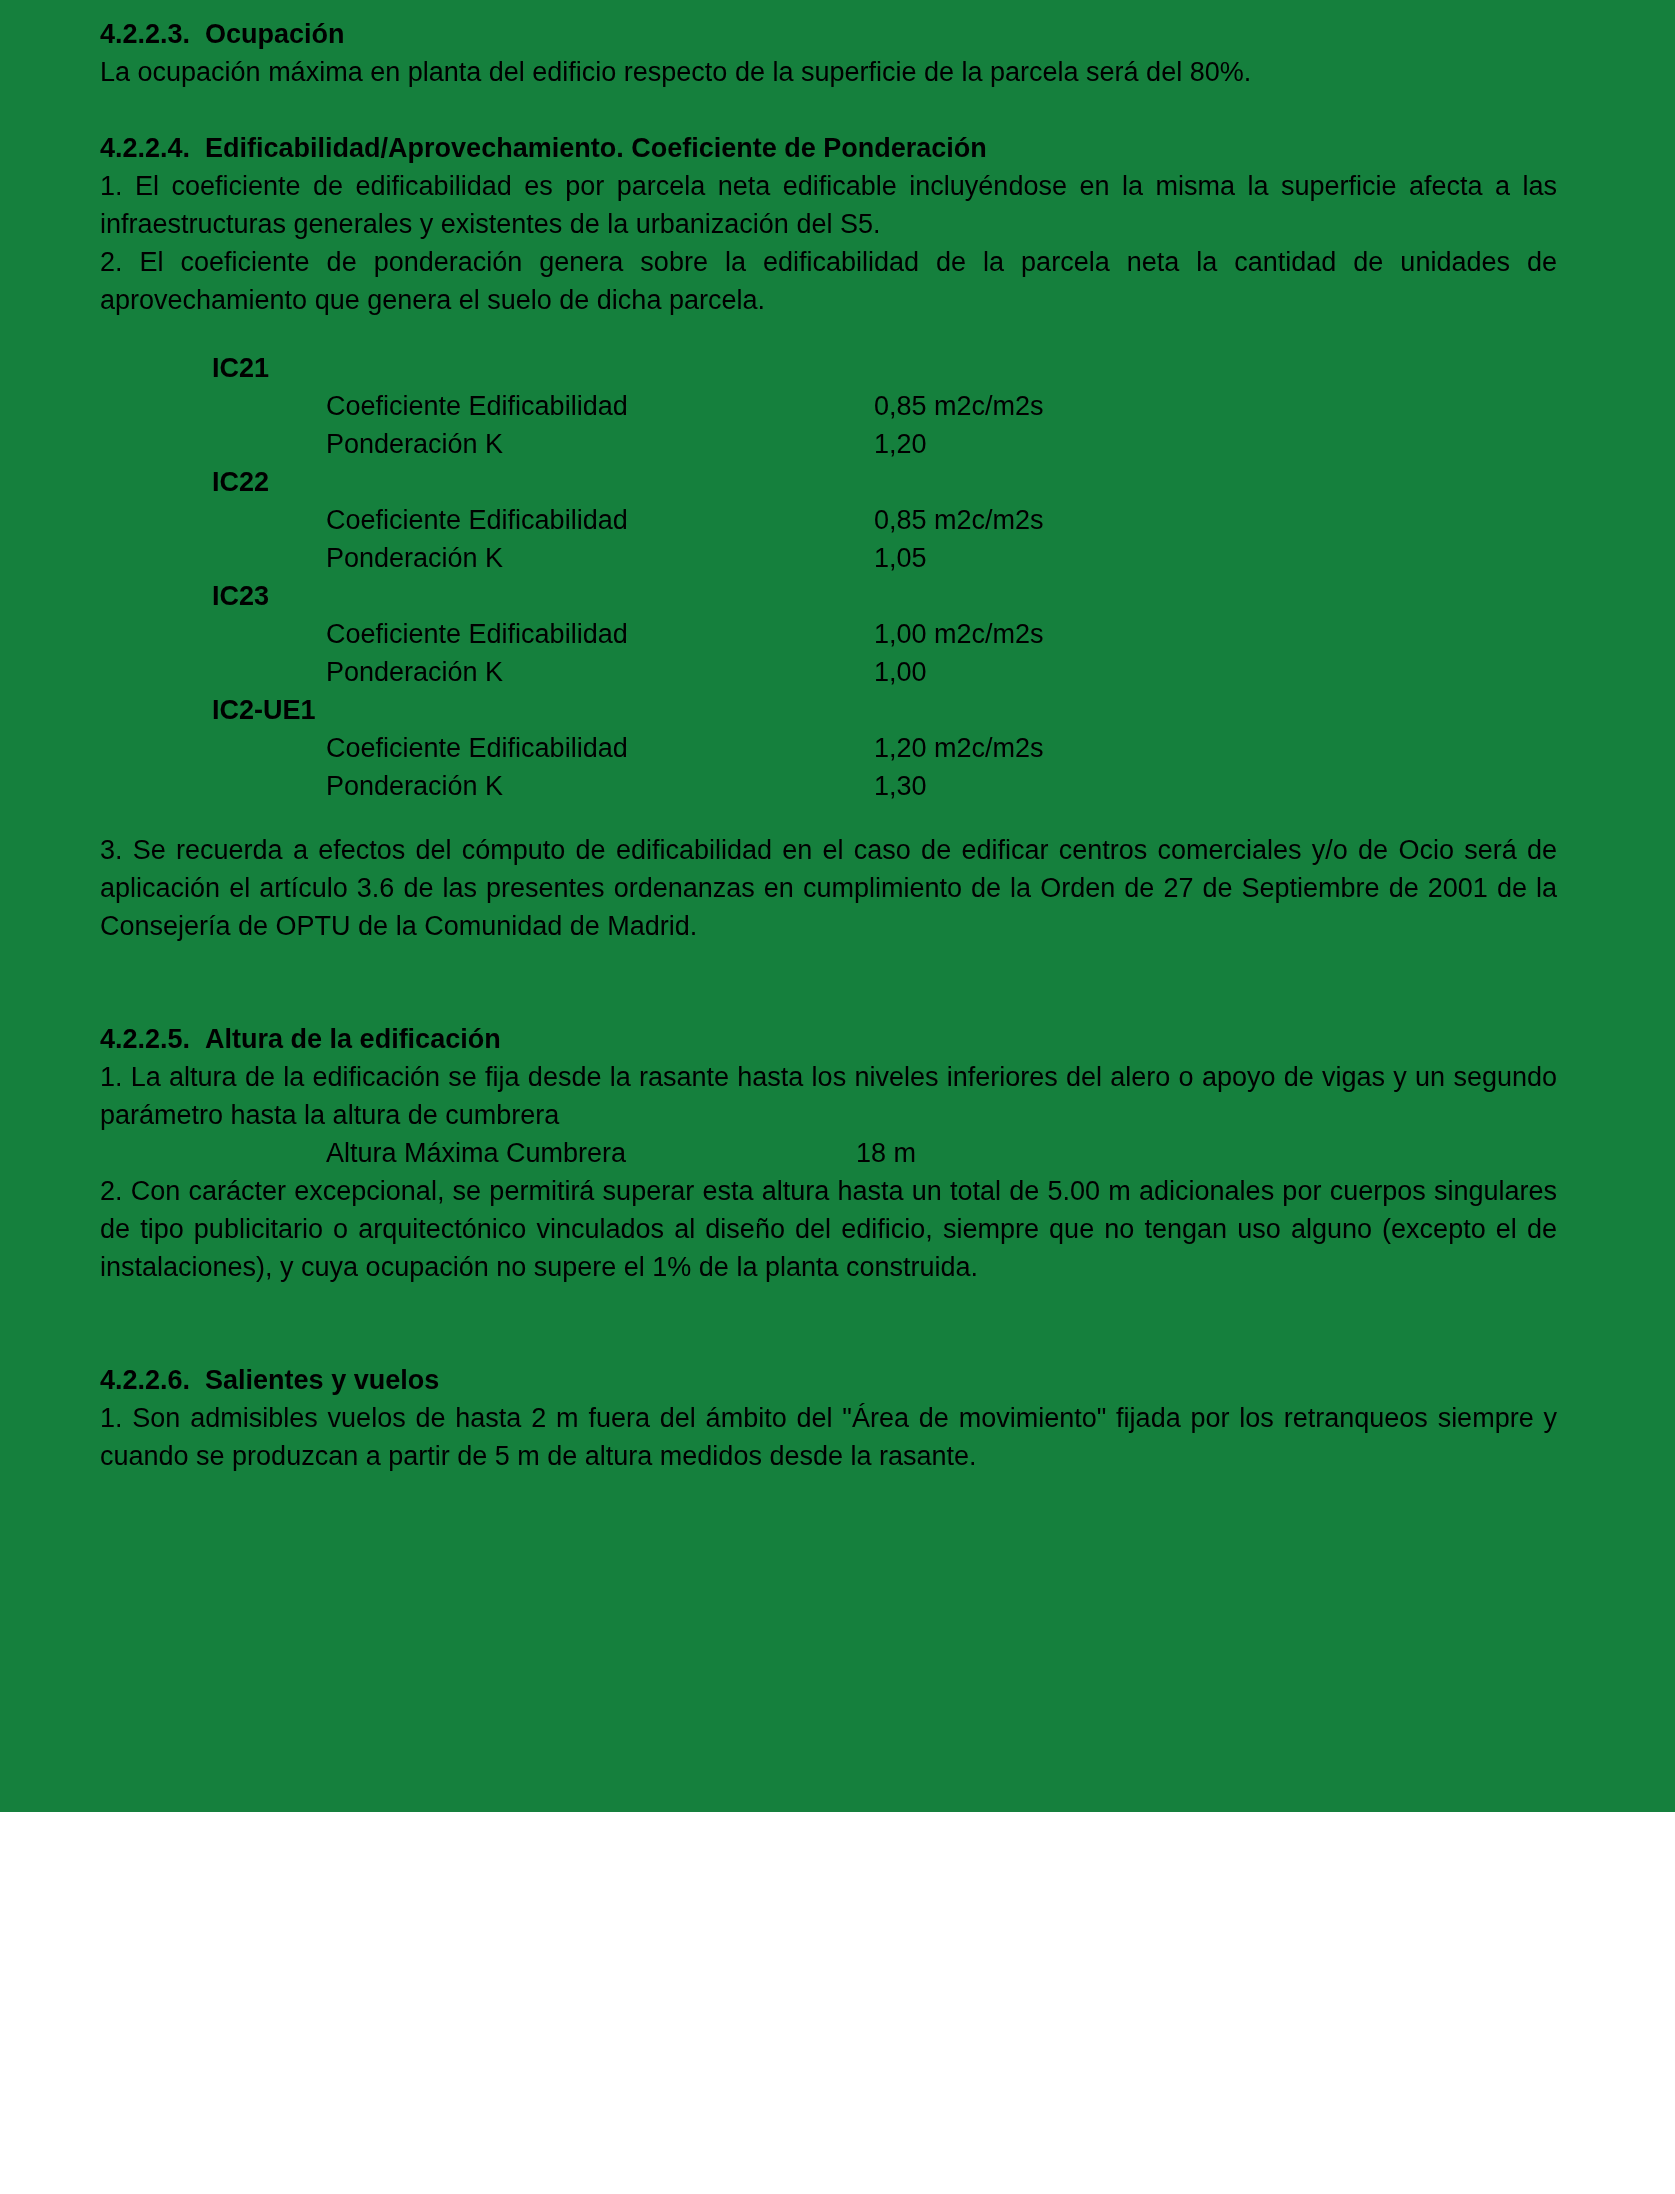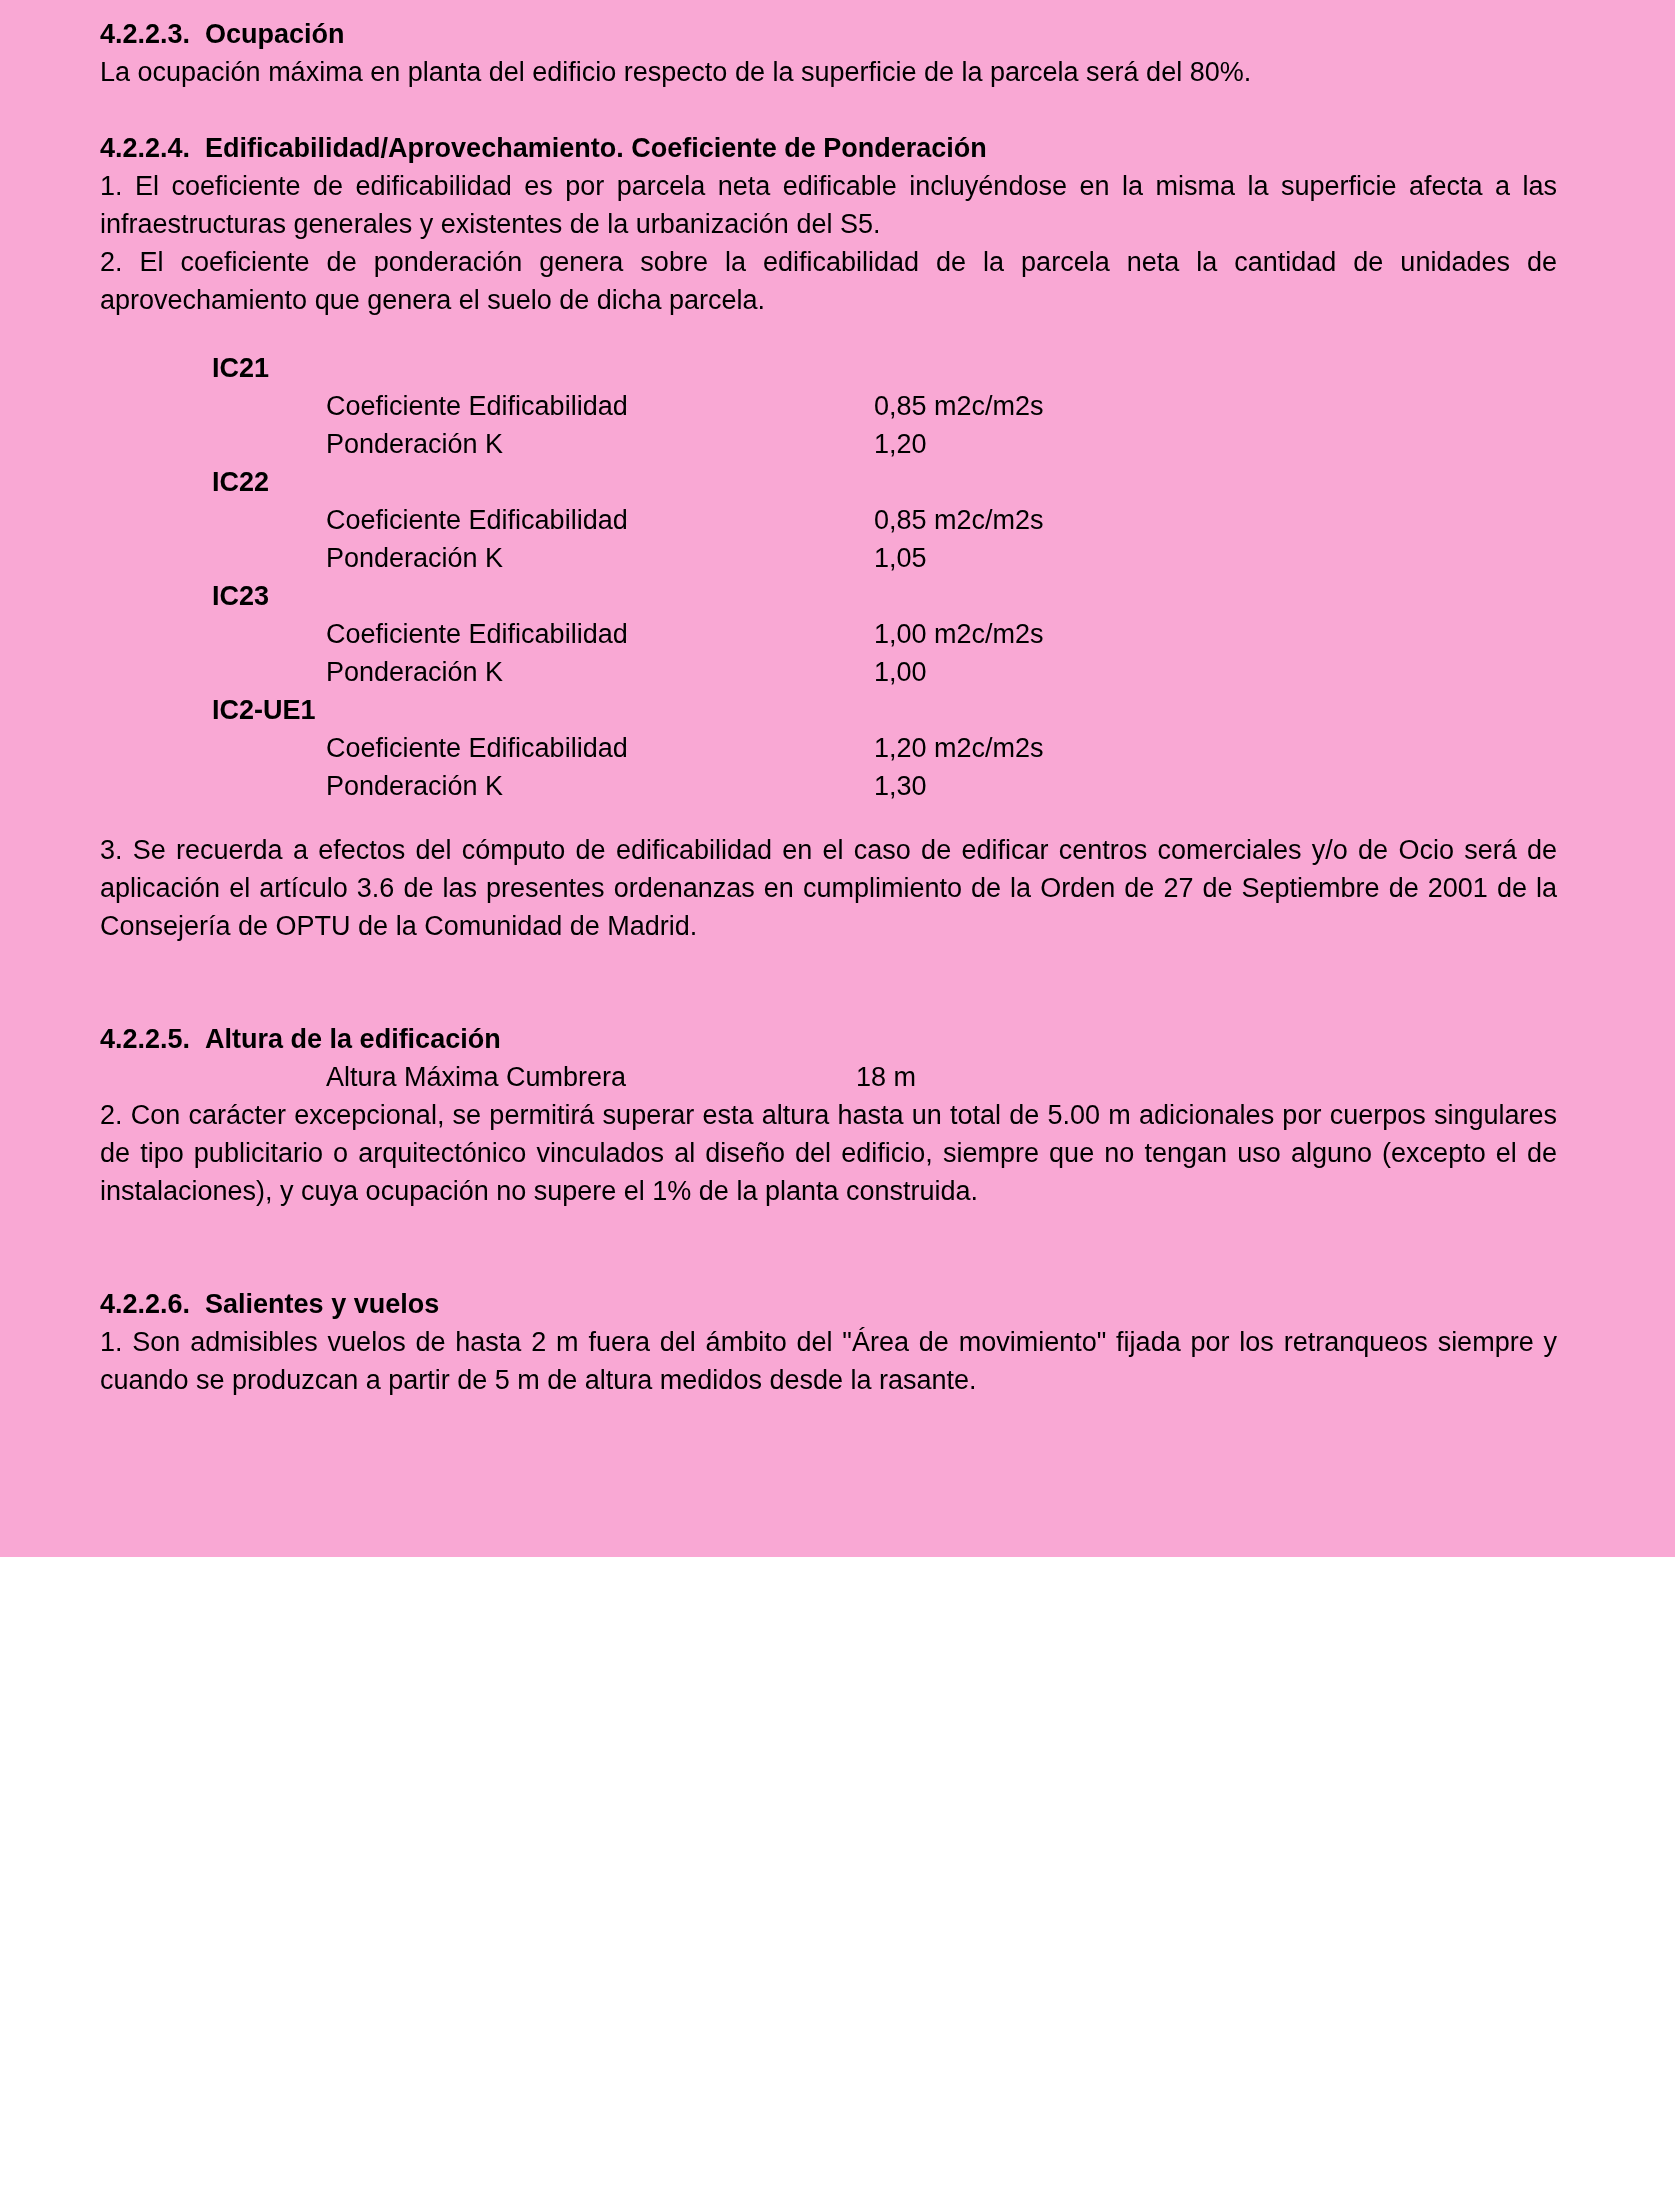--- a/index.html
+++ b/index.html
@@ -12,23 +12,23 @@
     height: 2194px;
     color: #000000;
     font-family: "Liberation Sans", sans-serif;
     font-size: 27px;
     line-height: 38px;
     overflow: hidden;
   }
   .page {
     box-sizing: border-box;
     width: 1675px;
-    height: 1557px;
+    height: 1812px;
     padding: 15px 118px 0 100px;
-    background: #f9a8d4;
+    background: #15803d;
   }
   .heading {
     font-size: 27px;
     font-weight: bold;
     margin: 0;
     white-space: pre-wrap;
   }
   .heading .title { margin-left: 15px; }
   .para {
     margin: 0;
@@ -111,20 +111,21 @@
     </div>
     <div class="coef-row">
       <span class="coef-label">Ponderación K</span>
       <span class="coef-value">1,30</span>
     </div>
   </div>
 
   <p class="para mt-35">3. Se recuerda a efectos del cómputo de edificabilidad en el caso de edificar centros comerciales y/o de Ocio será de aplicación el artículo 3.6 de las presentes ordenanzas en cumplimiento de la Orden de 27 de Septiembre de 2001 de la Consejería de OPTU de la Comunidad de Madrid.</p>
 
   <h2 class="heading mt-100"><span class="num">4.2.2.5.</span><span class="title">Altura de la edificación</span></h2>
+  <p class="para">1. La altura de la edificación se fija desde la rasante hasta los niveles inferiores del alero o apoyo de vigas y un segundo parámetro hasta la altura de cumbrera</p>
 
   <div class="h-table">
     <div class="h-row">
       <span class="h-label">Altura Máxima Cumbrera</span>
       <span class="h-value">18 m</span>
       <span class="h-extra"></span>
     </div>
   </div>
 
   <p class="para">2. Con carácter excepcional, se permitirá superar esta altura hasta un total de 5.00 m adicionales por cuerpos singulares de tipo publicitario o arquitectónico vinculados al diseño del edificio, siempre que no tengan uso alguno (excepto el de instalaciones), y cuya ocupación no supere el 1% de la planta construida.</p>

